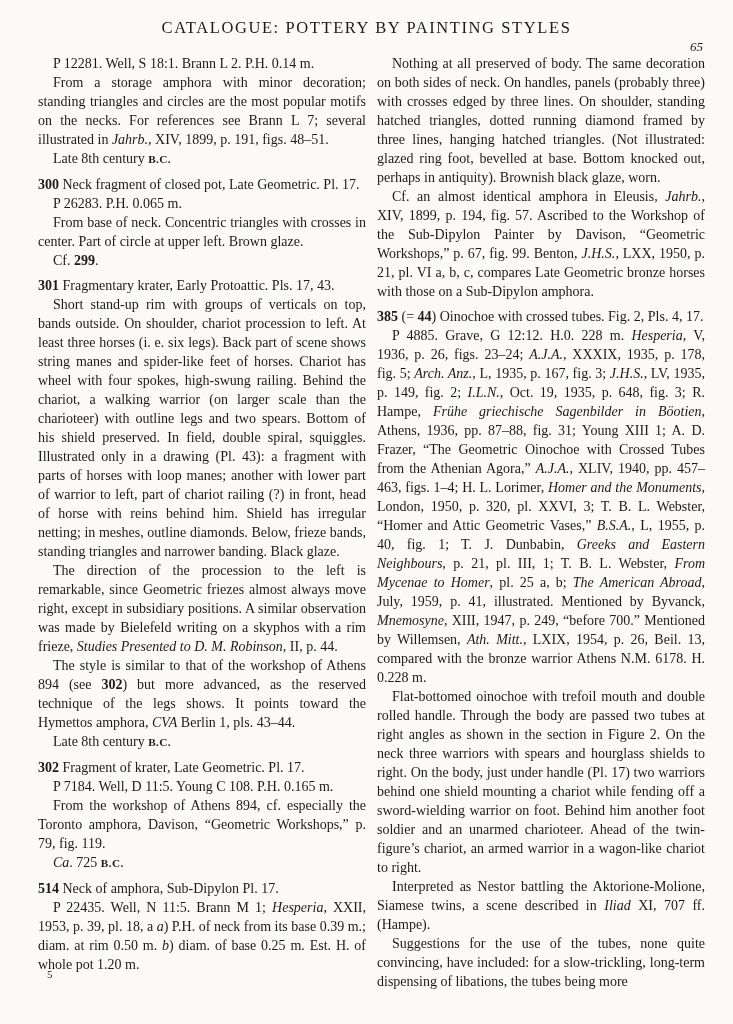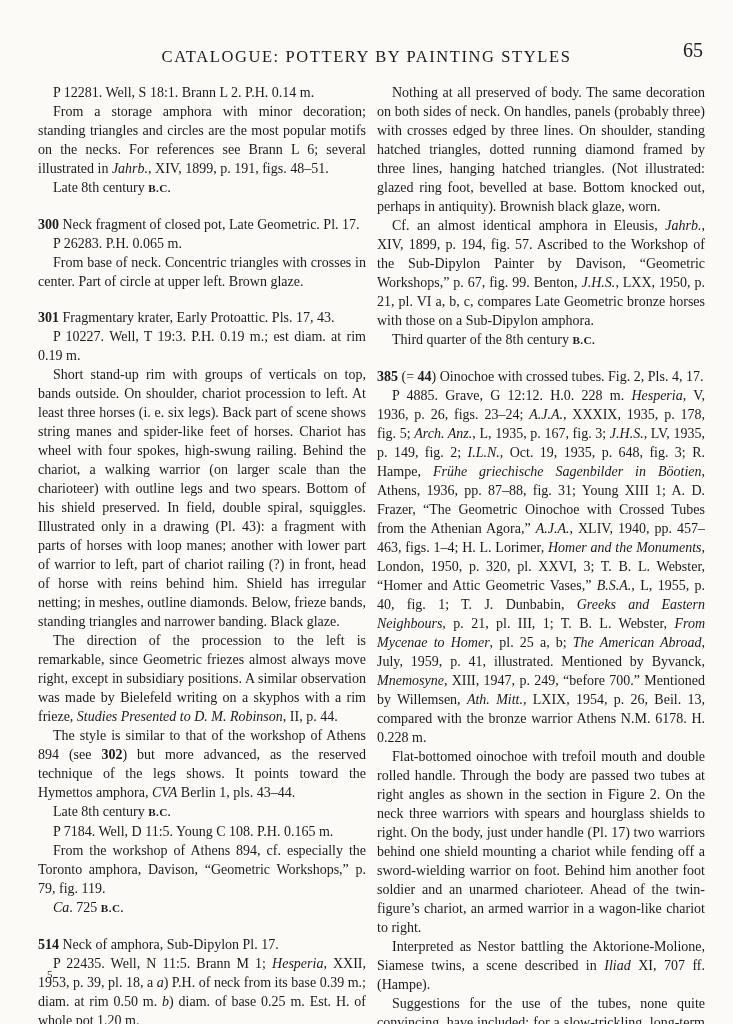--- a/index.html
+++ b/index.html
@@ -12,52 +12,53 @@
     background: #fbfaf7;
     color: #1b1b1b;
     font-family: "Liberation Serif", "DejaVu Serif", serif;
     overflow: hidden;
     position: relative;
     -webkit-hyphens: auto;
     hyphens: auto;
   }
   .running-head {
     position: relative;
-    padding-top: 47px;
+    padding-top: 18px;
     text-align: center;
     height: 22px;
   }
   .running-head .title {
     font-size: 16.5px;
     letter-spacing: 1.6px;
     white-space: nowrap;
   }
   .running-head .pagenum {
     position: absolute;
     right: 30px;
     top: 39px;
-    font-size: 20px;
+    font-size: 13px;
+    font-style: italic;
   }
   .columns {
     display: flex;
     gap: 11px;
     padding: 0 26px 0 38px;
     margin-top: 14px;
   }
   .column {
     width: 328px;
     font-size: 14px;
     line-height: 19px;
   }
   .para {
     margin: 0;
     text-align: justify;
   }
   .para.indent { text-indent: 15px; }
-  .para.entry { margin-top: 17px; }
+  .para.entry { margin-top: 6px; }
   .i { font-style: italic; }
   .b { font-weight: bold; }
   .sc { font-size: 0.8em; letter-spacing: 0.4px; font-weight: bold; }
   .signature {
     position: absolute;
     left: 47px;
     top: 968px;
     font-size: 11px;
   }
 </style>
@@ -65,41 +66,41 @@
 <body>
 
 <div class="running-head">
   <span class="title">CATALOGUE: POTTERY BY PAINTING STYLES</span>
   <span class="pagenum">65</span>
 </div>
 
 <div class="columns">
   <div class="column">
       <p class="para body indent"><span>P 12281. Well, S 18:1. Brann L 2. P.H. 0.14 m.</span></p>
-      <p class="para body indent"><span>From a storage amphora with minor decoration; standing triangles and circles are the most popular motifs on the necks. For references see Brann L 6; several illustrated in </span><span class="i">Jahrb.</span><span>, XIV, 1899, p. 191, figs. 48–51.</span></p>
+      <p class="para body indent"><span>From a storage amphora with minor decoration; standing triangles and circles are the most popular motifs on the necks. For references see Brann L 7; several illustrated in </span><span class="i">Jahrb.</span><span>, XIV, 1899, p. 191, figs. 48–51.</span></p>
       <p class="para body indent"><span>Late 8th century </span><span class="sc">B.C.</span></p>
       <p class="para entry"><span class="b">300</span><span> Neck fragment of closed pot, Late Geometric. Pl. 17.</span></p>
       <p class="para body indent"><span>P 26283. P.H. 0.065 m.</span></p>
       <p class="para body indent"><span>From base of neck. Concentric triangles with crosses in center. Part of circle at upper left. Brown glaze.</span></p>
+      <p class="para body indent"><span>Cf. </span><span class="b">299</span><span>.</span></p>
       <p class="para entry"><span class="b">301</span><span> Fragmentary krater, Early Protoattic. Pls. 17, 43.</span></p>
-      <p class="para body indent"><span>P 10227. Well, T 19:3. P.H. 0.19 m.; est diam. at rim 0.19 m.</span></p>
       <p class="para body indent"><span>Short stand-up rim with groups of verticals on top, bands outside. On shoulder, chariot procession to left. At least three horses (i. e. six legs). Back part of scene shows string manes and spider-like feet of horses. Chariot has wheel with four spokes, high-swung railing. Behind the chariot, a walking warrior (on larger scale than the charioteer) with outline legs and two spears. Bottom of his shield preserved. In field, double spiral, squiggles. Illustrated only in a drawing (Pl. 43): a fragment with parts of horses with loop manes; another with lower part of warrior to left, part of chariot railing (?) in front, head of horse with reins behind him. Shield has irregular netting; in meshes, outline diamonds. Below, frieze bands, standing triangles and narrower banding. Black glaze.</span></p>
       <p class="para body indent"><span>The direction of the procession to the left is remarkable, since Geometric friezes almost always move right, except in subsidiary positions. A similar observation was made by Bielefeld writing on a skyphos with a rim frieze, </span><span class="i">Studies Presented to D. M. Robinson</span><span>, II, p. 44.</span></p>
       <p class="para body indent"><span>The style is similar to that of the workshop of Athens 894 (see </span><span class="b">302</span><span>) but more advanced, as the reserved technique of the legs shows. It points toward the Hymettos amphora, </span><span class="i">CVA</span><span> Berlin 1, pls. 43–44.</span></p>
       <p class="para body indent"><span>Late 8th century </span><span class="sc">B.C.</span></p>
+      <p class="para entry"><span class="b">302</span><span> Fragment of krater, Late Geometric. Pl. 17.</span></p>
       <p class="para body indent"><span>P 7184. Well, D 11:5. Young C 108. P.H. 0.165 m.</span></p>
       <p class="para body indent"><span>From the workshop of Athens 894, cf. especially the Toronto amphora, Davison, “Geometric Workshops,” p. 79, fig. 119.</span></p>
       <p class="para body indent"><span class="i">Ca</span><span>. 725 </span><span class="sc">B.C.</span></p>
       <p class="para entry"><span class="b">514</span><span> Neck of amphora, Sub-Dipylon Pl. 17.</span></p>
       <p class="para body indent"><span>P 22435. Well, N 11:5. Brann M 1; </span><span class="i">Hesperia</span><span>, XXII, 1953, p. 39, pl. 18, a </span><span class="i">a</span><span>) P.H. of neck from its base 0.39 m.; diam. at rim 0.50 m. </span><span class="i">b</span><span>) diam. of base 0.25 m. Est. H. of whole pot 1.20 m.</span></p>
     </div>
   <div class="column">
       <p class="para body indent"><span>Nothing at all preserved of body. The same decoration on both sides of neck. On handles, panels (probably three) with crosses edged by three lines. On shoulder, standing hatched triangles, dotted running diamond framed by three lines, hanging hatched triangles. (Not illustrated: glazed ring foot, bevelled at base. Bottom knocked out, perhaps in antiquity). Brownish black glaze, worn.</span></p>
       <p class="para body indent"><span>Cf. an almost identical amphora in Eleusis, </span><span class="i">Jahrb.</span><span>, XIV, 1899, p. 194, fig. 57. Ascribed to the Workshop of the Sub-Dipylon Painter by Davison, “Geometric Workshops,” p. 67, fig. 99. Benton, </span><span class="i">J.H.S.</span><span>, LXX, 1950, p. 21, pl. VI a, b, c, compares Late Geometric bronze horses with those on a Sub-Dipylon amphora.</span></p>
-      <p class="para body indent"><span>Third quarter of the 8th century </span><span class="sc">B.C.</span></p>
       <p class="para entry"><span class="b">385</span><span> (= </span><span class="b">44</span><span>) Oinochoe with crossed tubes. Fig. 2, Pls. 4, 17.</span></p>
       <p class="para body indent"><span>P 4885. Grave, G 12:12. H.0. 228 m. </span><span class="i">Hesperia</span><span>, V, 1936, p. 26, figs. 23–24; </span><span class="i">A.J.A.</span><span>, XXXIX, 1935, p. 178, fig. 5; </span><span class="i">Arch. Anz.</span><span>, L, 1935, p. 167, fig. 3; </span><span class="i">J.H.S.</span><span>, LV, 1935, p. 149, fig. 2; </span><span class="i">I.L.N.</span><span>, Oct. 19, 1935, p. 648, fig. 3; R. Hampe, </span><span class="i">Frühe griechische Sagenbilder in Böotien</span><span>, Athens, 1936, pp. 87–88, fig. 31; Young XIII 1; A. D. Frazer, “The Geometric Oinochoe with Crossed Tubes from the Athenian Agora,” </span><span class="i">A.J.A.</span><span>, XLIV, 1940, pp. 457–463, figs. 1–4; H. L. Lorimer, </span><span class="i">Homer and the Monuments</span><span>, London, 1950, p. 320, pl. XXVI, 3; T. B. L. Webster, “Homer and Attic Geometric Vases,” </span><span class="i">B.S.A.</span><span>, L, 1955, p. 40, fig. 1; T. J. Dunbabin, </span><span class="i">Greeks and Eastern Neighbours</span><span>, p. 21, pl. III, 1; T. B. L. Webster, </span><span class="i">From Mycenae to Homer</span><span>, pl. 25 a, b; </span><span class="i">The American Abroad</span><span>, July, 1959, p. 41, illustrated. Mentioned by Byvanck, </span><span class="i">Mnemosyne</span><span>, XIII, 1947, p. 249, “before 700.” Mentioned by Willemsen, </span><span class="i">Ath. Mitt.</span><span>, LXIX, 1954, p. 26, Beil. 13, compared with the bronze warrior Athens N.M. 6178. H. 0.228 m.</span></p>
       <p class="para body indent"><span>Flat-bottomed oinochoe with trefoil mouth and double rolled handle. Through the body are passed two tubes at right angles as shown in the section in Figure 2. On the neck three warriors with spears and hourglass shields to right. On the body, just under handle (Pl. 17) two warriors behind one shield mounting a chariot while fending off a sword-wielding warrior on foot. Behind him another foot soldier and an unarmed charioteer. Ahead of the twin-figure’s chariot, an armed warrior in a wagon-like chariot to right.</span></p>
       <p class="para body indent"><span>Interpreted as Nestor battling the Aktorione-Molione, Siamese twins, a scene described in </span><span class="i">Iliad</span><span> XI, 707 ff. (Hampe).</span></p>
       <p class="para body indent"><span>Suggestions for the use of the tubes, none quite convincing, have included: for a slow-trickling, long-term dispensing of libations, the tubes being more</span></p>
     </div>
 </div>
 
 <div class="signature">5</div>
 

